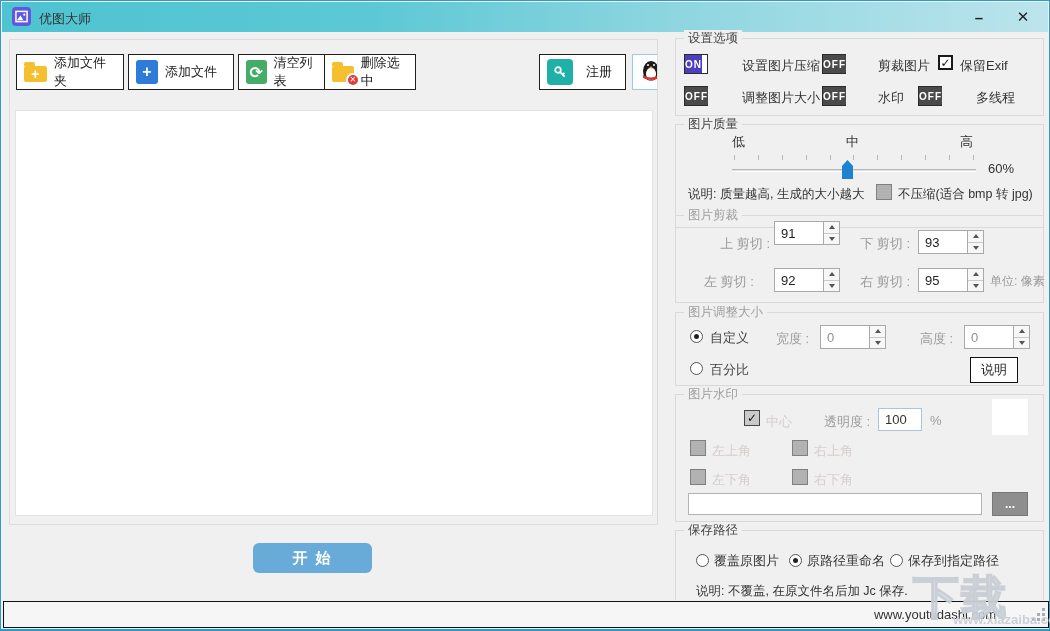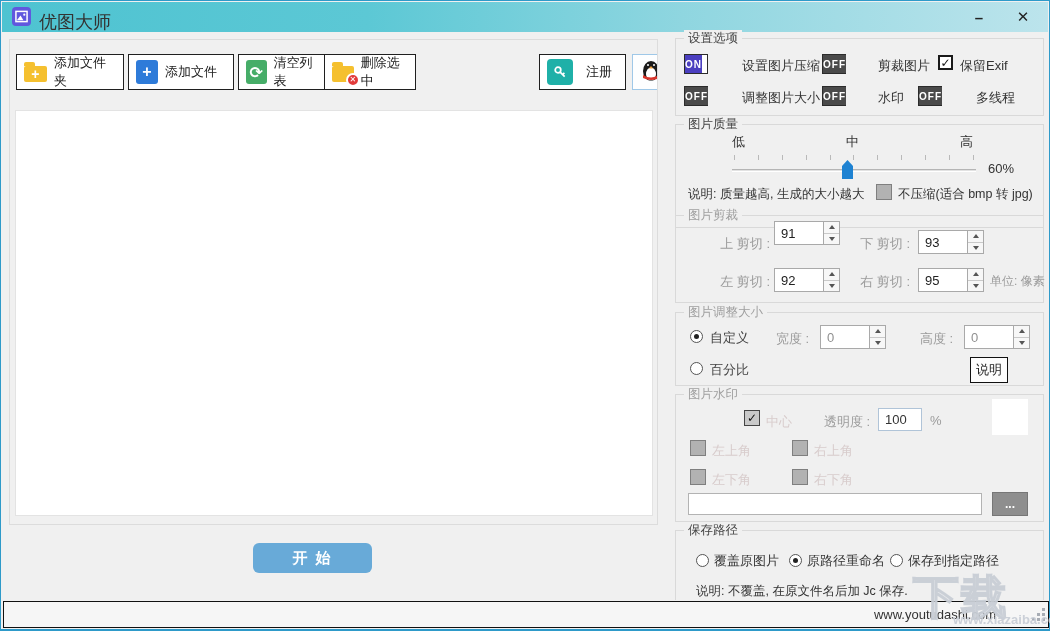--- a/index.html
+++ b/index.html
@@ -6,21 +6,21 @@
   html,body { width:1050px; height:631px; overflow:hidden; background:#e8e8e8; }
   .window { position:absolute; inset:0; width:1050px; height:631px; background:#f0f0f0;
             border:1px solid #2e9ac9; border-bottom-width:2px; }
 
   
   .titlebar { position:absolute; left:1px; top:1px; right:1px; height:30px;
               background:linear-gradient(90deg,#4ec3d1 0%,#5cc8d5 35%,#8fd6e0 65%,#bce4ec 100%);
               display:flex; align-items:center; }
   .app-icon { position:absolute; left:10px; top:5px; width:19px; height:19px; background:#6058de;
               border-radius:4px; display:flex; align-items:center; justify-content:center; }
-  .title-text { position:absolute; left:37px; top:8px; font-size:18px; color:#333; }
+  .title-text { position:absolute; left:37px; top:8px; font-size:13px; color:#333; }
   .win-btn { position:absolute; top:0; width:42px; height:30px; display:flex; align-items:center;
              justify-content:center; font-size:15px; color:#222; cursor:default; }
   .win-btn.min { right:48px; font-weight:bold; }
   .win-btn.close { right:4px; }
 
   
   .left-panel { position:absolute; left:8px; top:38px; width:649px; height:486px;
                 border:1px solid #dcdcdc; overflow:hidden; background:#f0f0f0; }
   .tbtn { position:absolute; top:14px; height:36px; background:#fff; border:1px solid #1f1f1f;
           display:flex; align-items:center; gap:7px; padding:0 7px; font-size:13px; color:#222; }
@@ -90,21 +90,21 @@
   .ticks span { width:1px; height:5px; background:#b9b9b9; }
   .track { position:absolute; left:56px; top:44px; width:244px; height:3px; background:#e2e2e2;
            border-top:1px solid #b5b5b5; border-bottom:1px solid #fff; }
   .thumb { position:absolute; left:166px; top:35px; width:11px; height:19px; background:#1e82d2;
            clip-path:polygon(0 32%,50% 0,100% 32%,100% 100%,0 100%); }
 
   .txt-input { position:absolute; background:#fff; border:1px solid #b3b3b3; font-size:13px; color:#333;
                padding:3px 0 0 6px; }
   .browse-btn { position:absolute; background:#8e8e8e; border:1px solid #767676; color:#fff;
                 font-weight:bold; display:flex; align-items:center; justify-content:center; font-size:12px; }
-  .help-btn { position:absolute; left:294px; top:44px; width:38px; height:26px; background:#fdfdfd;
+  .help-btn { position:absolute; left:294px; top:44px; width:48px; height:26px; background:#fdfdfd;
               border:1px solid #111; font-size:13px; color:#222; display:flex; align-items:center; justify-content:center; }
   .preview-box { position:absolute; left:316px; top:4px; width:36px; height:36px; background:#fff; }
 
   
   .statusbar { position:absolute; left:2px; top:600px; width:1046px; height:27px; background:#f6f6f6;
                border:1px solid #111; display:flex; align-items:center; justify-content:flex-end;
                padding-right:52px; font-size:13px; color:#333; }
 
   
   .wm-big { position:absolute; left:912px; top:566px; font-size:46px; font-weight:bold;
@@ -255,21 +255,21 @@
       <div class="val">93</div>
       <div class="btns">
           <div>
             <span class="tri-up"></span>
           </div>
           <div>
             <span class="tri-down"></span>
           </div>
         </div>
     </div>
-    <span class="lbl dim" style="left:28px;top:57px;width:66px;text-align:right;">左 剪切 :</span>
+    <span class="lbl dim" style="left:28px;top:57px;width:66px;">左 剪切 :</span>
     <div class="spin" style="left:98px;top:52px;">
       <div class="val">92</div>
       <div class="btns">
           <div>
             <span class="tri-up"></span>
           </div>
           <div>
             <span class="tri-down"></span>
           </div>
         </div>

